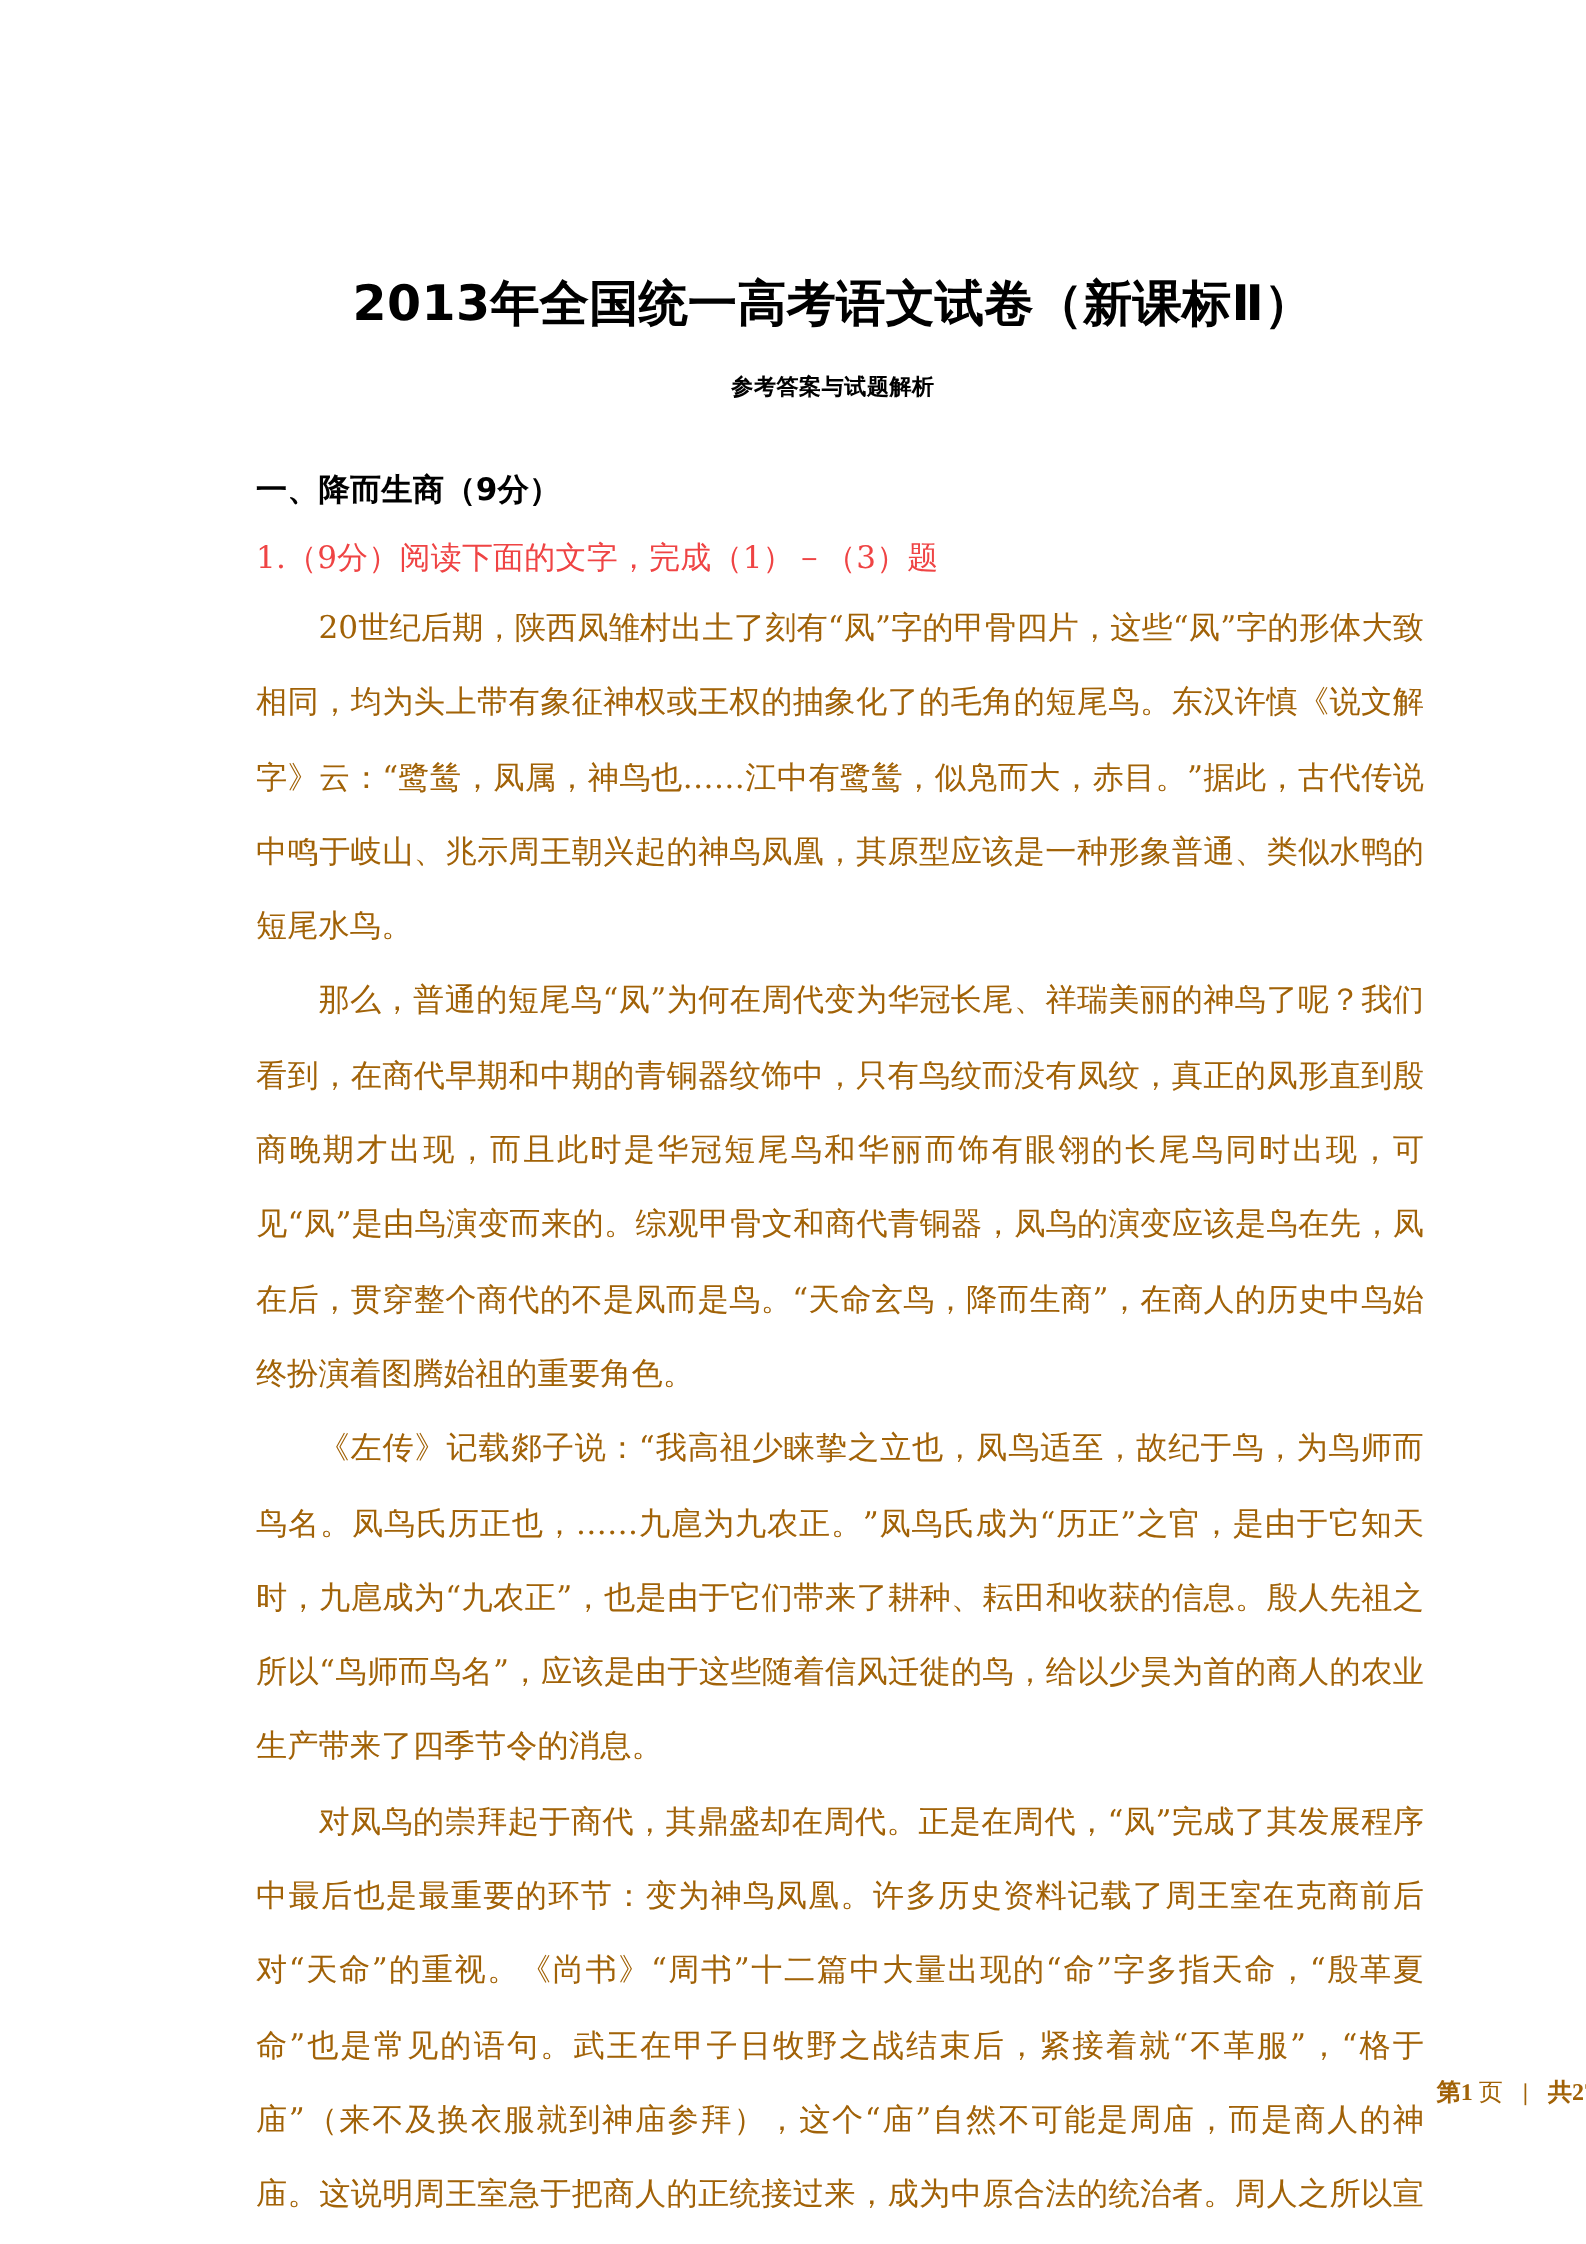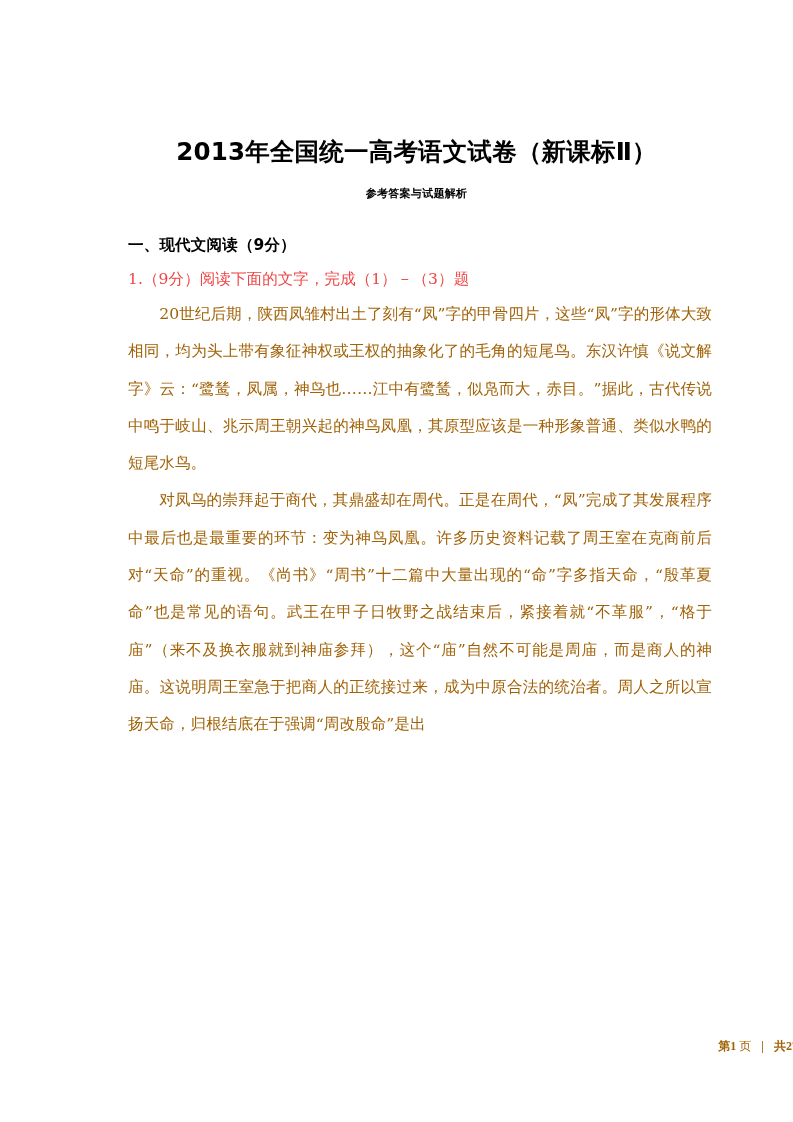--- a/index.html
+++ b/index.html
@@ -118,27 +118,29 @@
 <body>
 
 <div class="page">
 
   <h1 class="doc-title">2013年全国统一高考语文试卷（新课标Ⅱ）</h1>
 
   <div class="doc-subtitle">参考答案与试题解析</div>
 
   <div class="content">
 
-    <div class="section-heading">一、现代文阅读（9分）</div>
+    <div class="section-heading">一、降而生商（9分）</div>
 
     <div class="question-line">1.（9分）阅读下面的文字，完成（1）－（3）题</div>
 
     <p class="body-para">20世纪后期，陕西凤雏村出土了刻有“凤”字的甲骨四片，这些“凤”字的形体大致相同，均为头上带有象征神权或王权的抽象化了的毛角的短尾鸟。东汉许慎《说文解字》云：“鹭鸶，凤属，神鸟也……江中有鹭鸶，似凫而大，赤目。”据此，古代传说中鸣于岐山、兆示周王朝兴起的神鸟凤凰，其原型应该是一种形象普通、类似水鸭的短尾水鸟。</p>
 
+    <p class="body-para">那么，普通的短尾鸟“凤”为何在周代变为华冠长尾、祥瑞美丽的神鸟了呢？我们看到，在商代早期和中期的青铜器纹饰中，只有鸟纹而没有凤纹，真正的凤形直到殷商晚期才出现，而且此时是华冠短尾鸟和华丽而饰有眼翎的长尾鸟同时出现，可见“凤”是由鸟演变而来的。综观甲骨文和商代青铜器，凤鸟的演变应该是鸟在先，凤在后，贯穿整个商代的不是凤而是鸟。“天命玄鸟，降而生商”，在商人的历史中鸟始终扮演着图腾始祖的重要角色。</p>
 
+    <p class="body-para">《左传》记载郯子说：“我高祖少睐挚之立也，凤鸟适至，故纪于鸟，为鸟师而鸟名。凤鸟氏历正也，……九扈为九农正。”凤鸟氏成为“历正”之官，是由于它知天时，九扈成为“九农正”，也是由于它们带来了耕种、耘田和收获的信息。殷人先祖之所以“鸟师而鸟名”，应该是由于这些随着信风迁徙的鸟，给以少昊为首的商人的农业生产带来了四季节令的消息。</p>
 
     <p class="body-para">对凤鸟的崇拜起于商代，其鼎盛却在周代。正是在周代，“凤”完成了其发展程序中最后也是最重要的环节：变为神鸟凤凰。许多历史资料记载了周王室在克商前后对“天命”的重视。《尚书》“周书”十二篇中大量出现的“命”字多指天命，“殷革夏命”也是常见的语句。武王在甲子日牧野之战结束后，紧接着就“不革服”，“格于庙”（来不及换衣服就到神庙参拜），这个“庙”自然不可能是周庙，而是商人的神庙。这说明周王室急于把商人的正统接过来，成为中原合法的统治者。周人之所以宣扬天命，归根结底在于强调“周改殷命”是出</p>
 
   </div>
 
   <div class="footer">
     <span class="lbl">第</span><span class="pg-cur">1</span>
     <span>页</span>
     <span class="sep">|</span>
     <span class="lbl">共</span><span class="pg-total">27</span>

